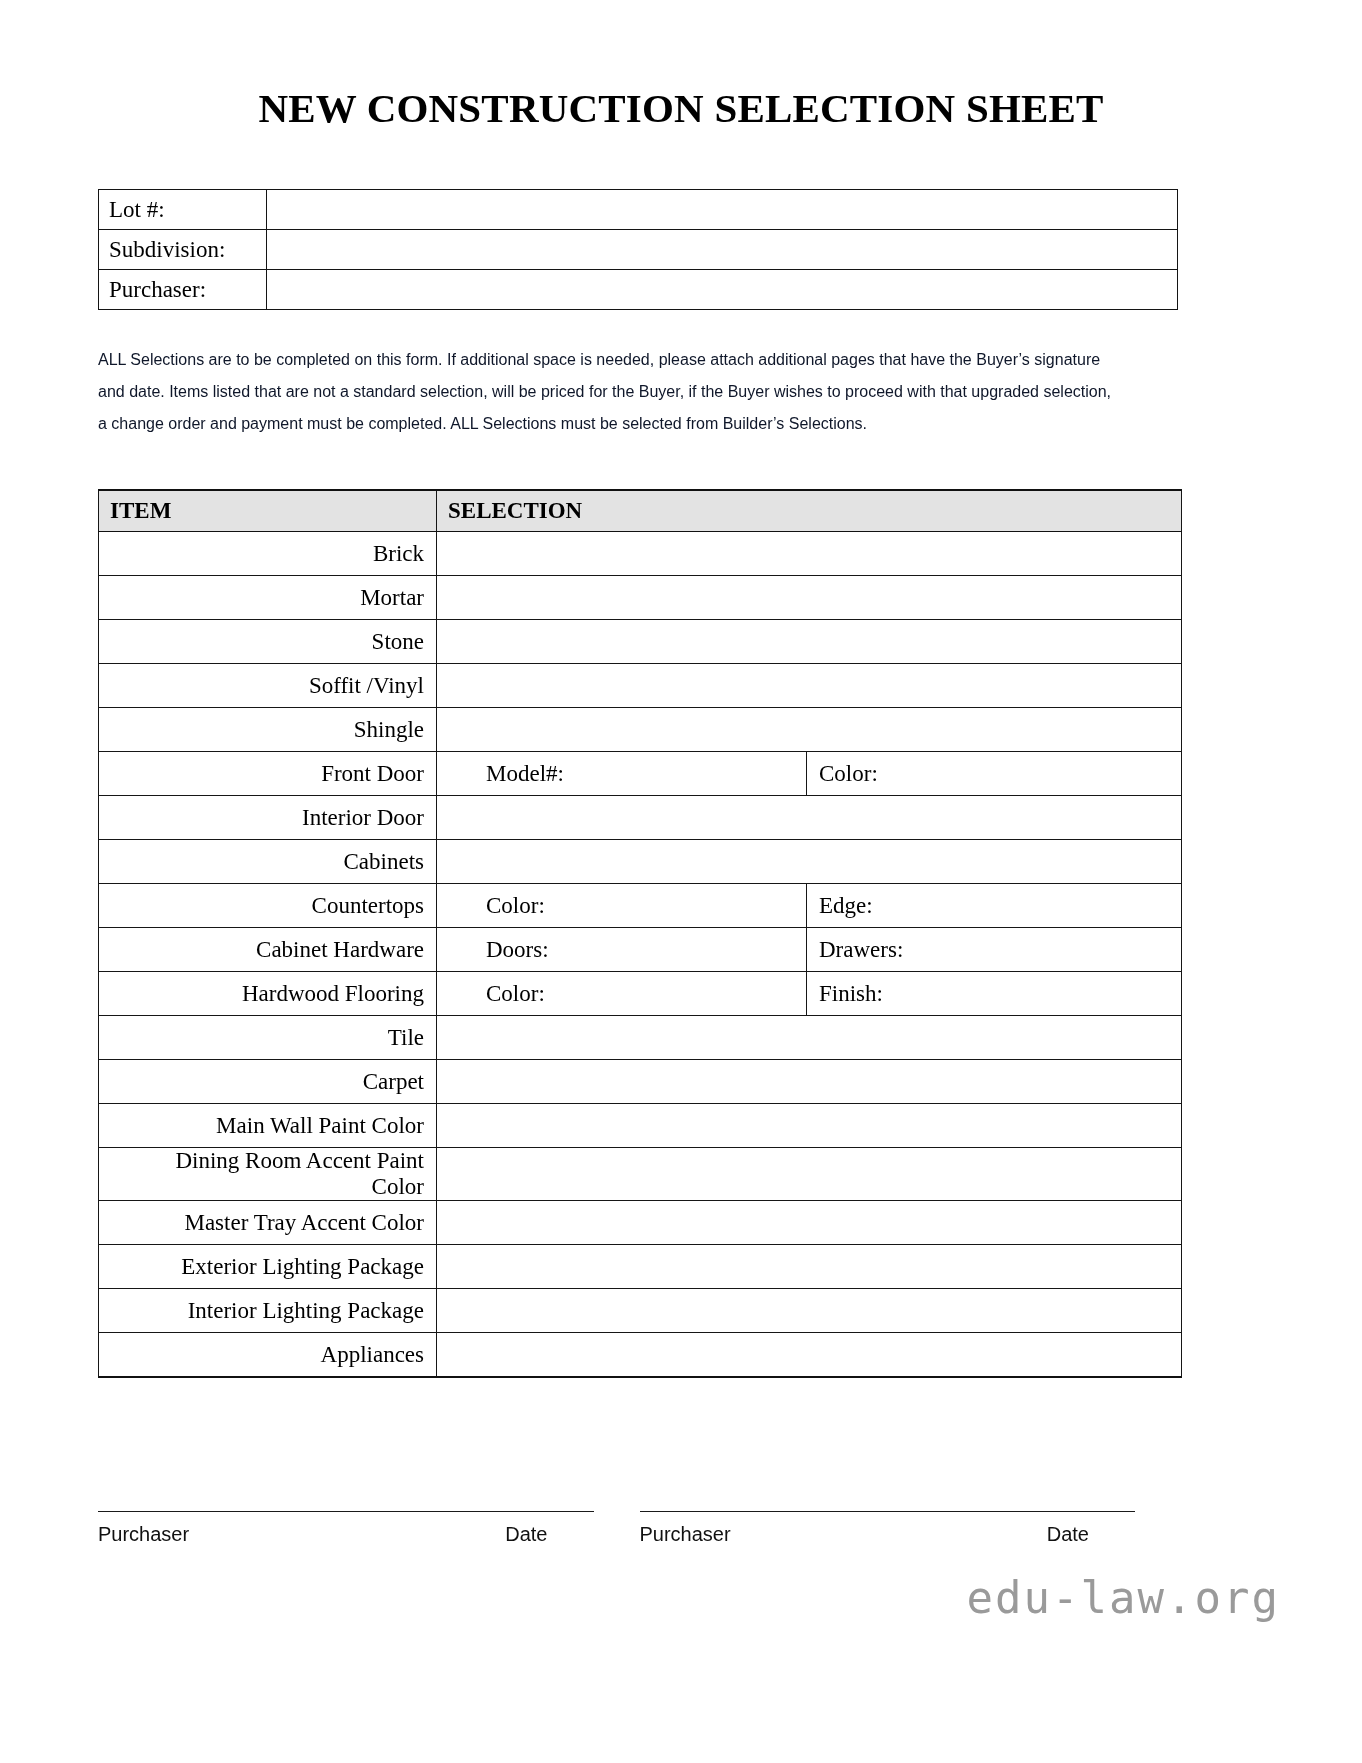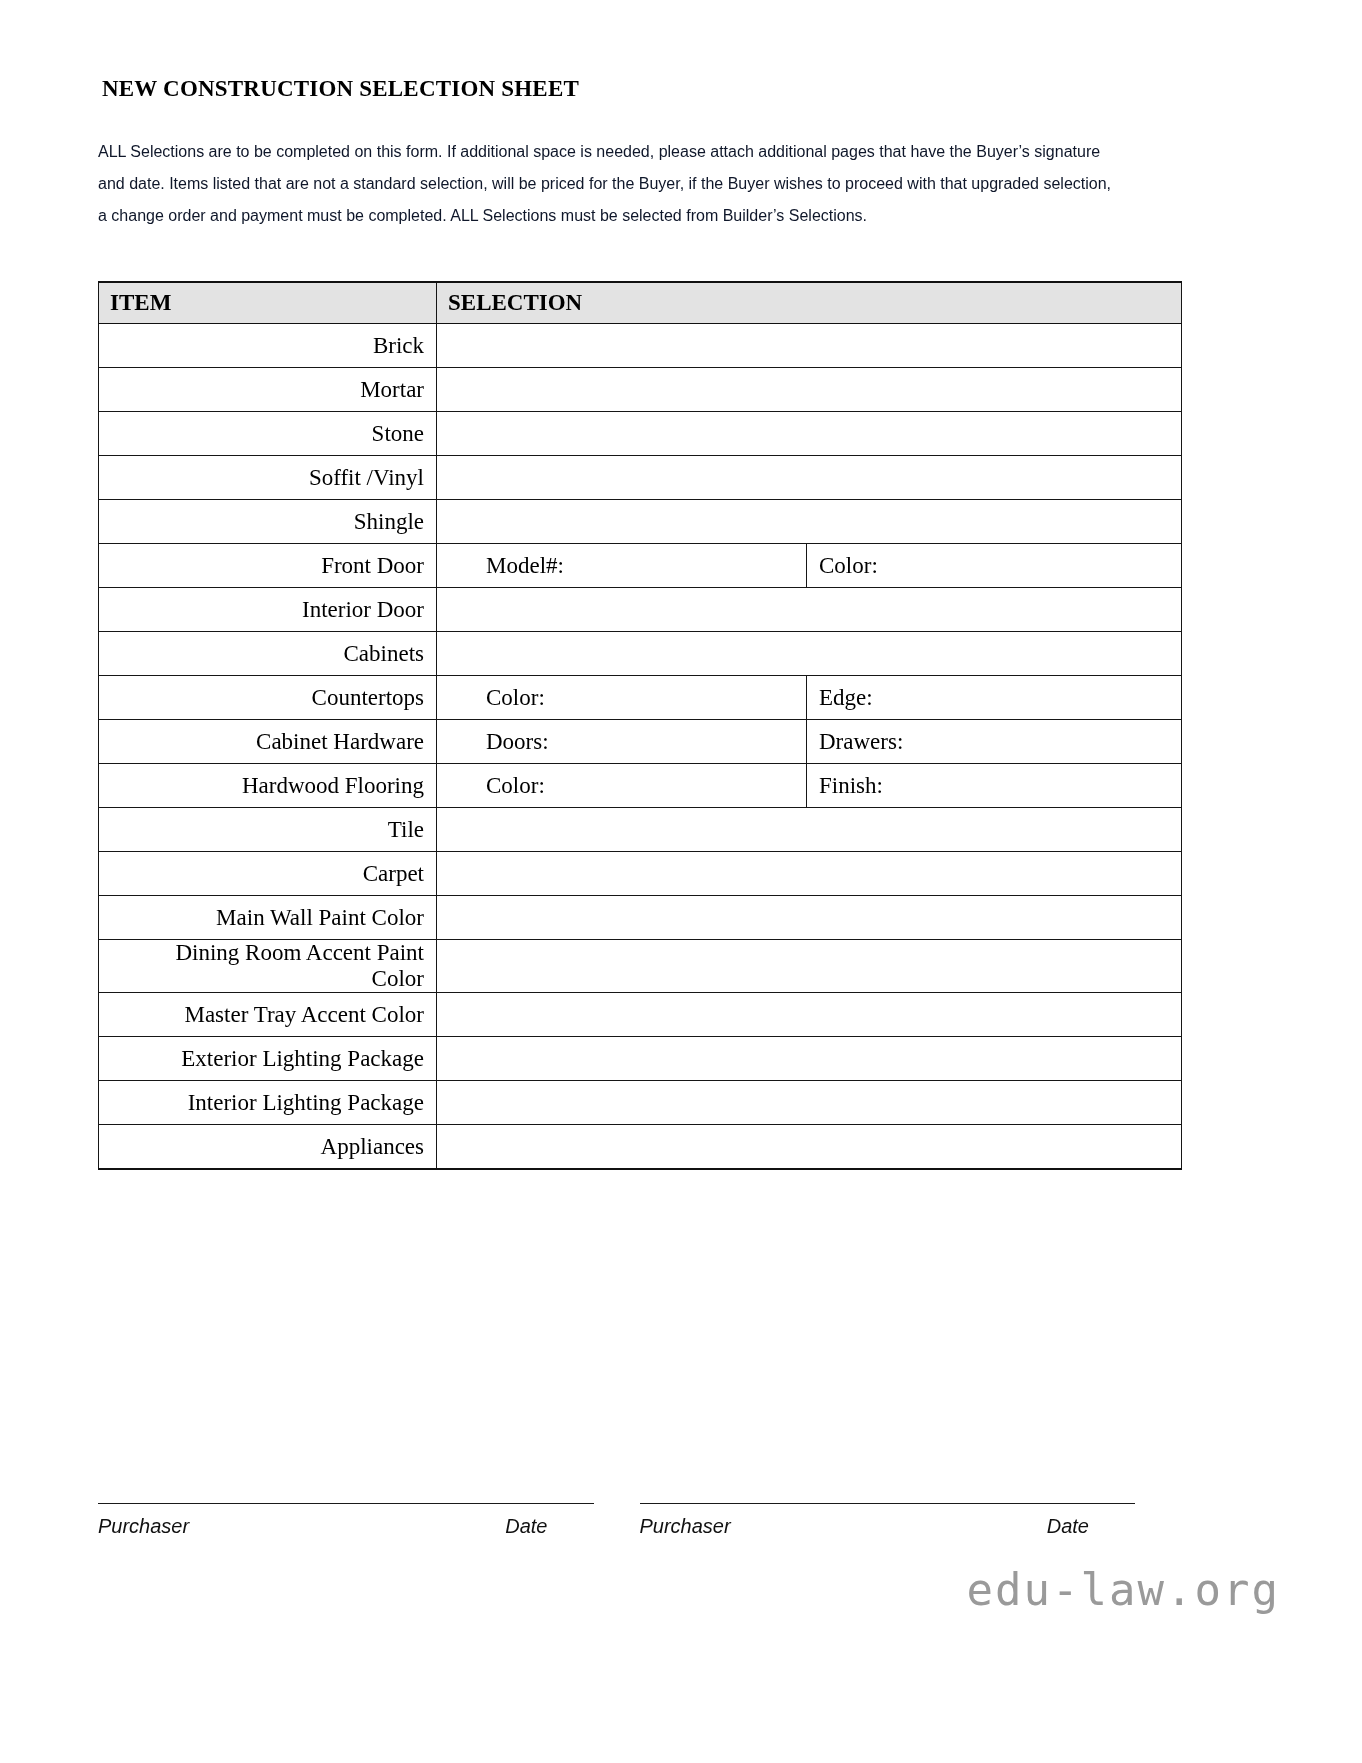--- a/index.html
+++ b/index.html
@@ -18,26 +18,26 @@
   .page {
     position: relative;
     width: 1362px;
     height: 1763px;
     box-sizing: border-box;
     padding: 0 98px;
   }
 
   
   .doc-title {
-    text-align: left;
+    text-align: center;
     font-family: "Liberation Serif", "DejaVu Serif", serif;
     font-weight: bold;
-    font-size: 23px;
+    font-size: 41px;
     letter-spacing: 0.2px;
-    margin: 4px;
+    margin: 12px;
     padding-top: 72px;
   }
 
   
   .info-table {
     margin-top: 57px;
     border-collapse: collapse;
     width: 1037px;
     table-layout: fixed;
   }
@@ -133,21 +133,20 @@
   
   .sig-area {
     position: absolute;
     left: 98px;
     top: 1498px;
     width: 1037px;
   }
   .sig-rows {
     display: flex;
     gap: 46px;
-    font-style: italic;
   }
   .sig-block {
     width: 496px;
   }
   .sig-line {
     border-bottom: 1.6px solid #1a1a1a;
     height: 1px;
     width: 100%;
   }
   .sig-labels {
@@ -174,20 +173,36 @@
     white-space: nowrap;
   }
 </style>
 </head>
 <body>
 
 <div class="page">
 
   <h1 class="doc-title">NEW CONSTRUCTION SELECTION SHEET</h1>
 
+  <table class="info-table">
+    <tbody>
+      <tr>
+        <td class="info-label">Lot #:</td>
+        <td class="info-value"></td>
+      </tr>
+      <tr>
+        <td class="info-label">Subdivision:</td>
+        <td class="info-value"></td>
+      </tr>
+      <tr>
+        <td class="info-label">Purchaser:</td>
+        <td class="info-value"></td>
+      </tr>
+    </tbody>
+  </table>
 
   <p class="intro">ALL Selections are to be completed on this form. If additional space is needed, please attach additional pages that have the Buyer’s signature and date. Items listed that are not a standard selection, will be priced for the Buyer, if the Buyer wishes to proceed with that upgraded selection, a change order and payment must be completed. ALL Selections must be selected from Builder’s Selections.</p>
 
   <table class="sel-table">
     <thead>
       <tr>
         <th class="col-item">ITEM</th>
         <th class="col-sel">SELECTION</th>
       </tr>
     </thead>

